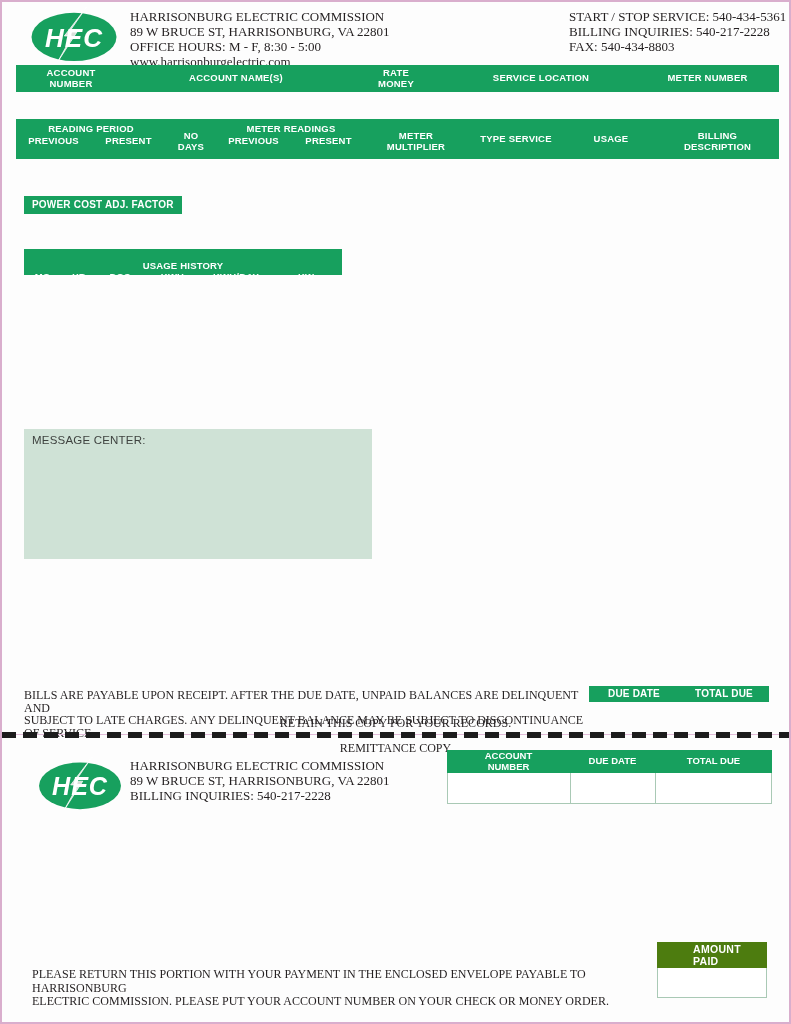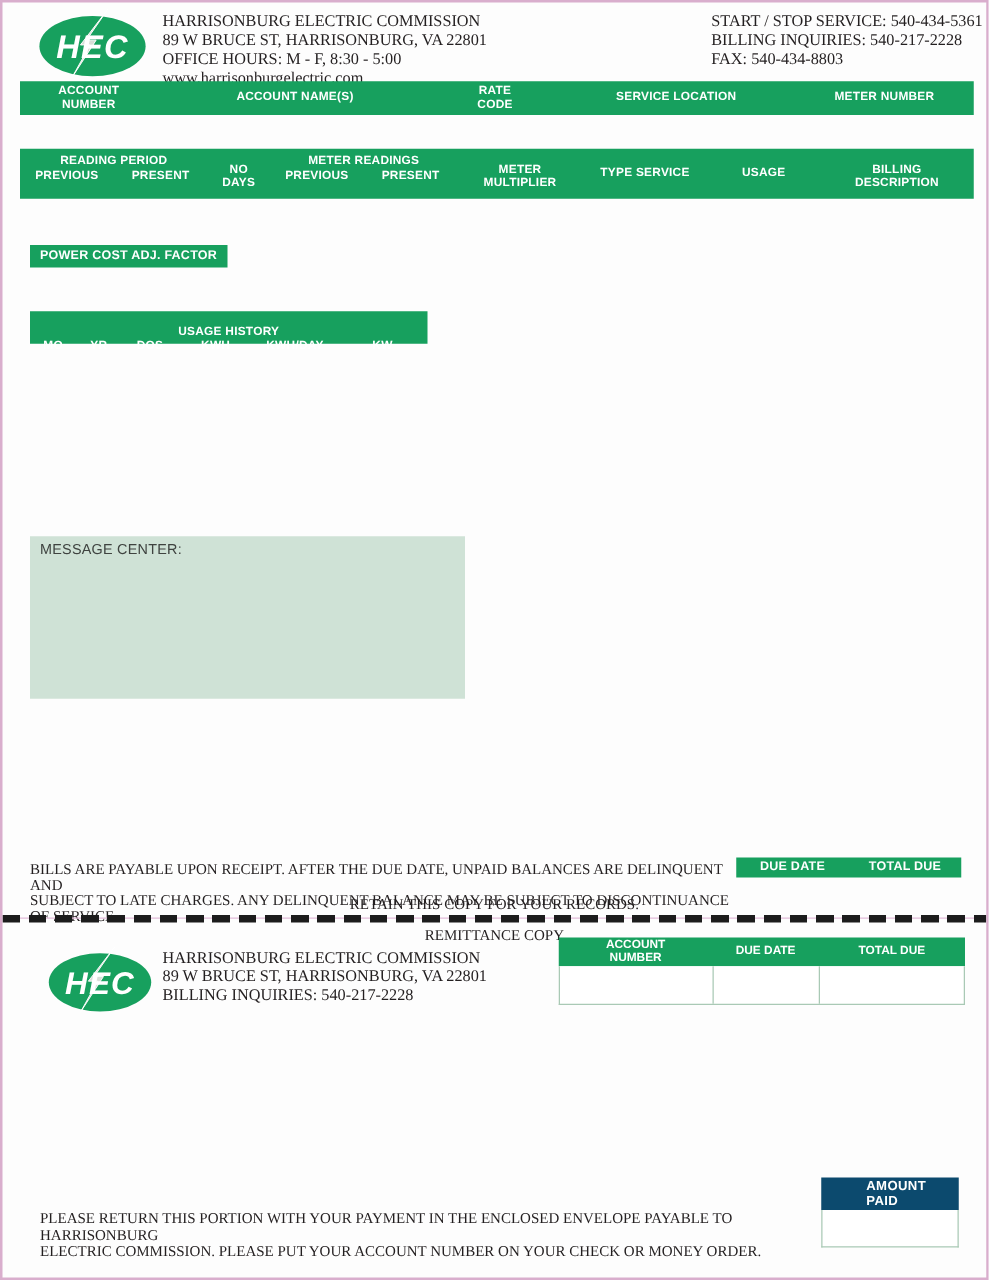--- a/index.html
+++ b/index.html
@@ -82,21 +82,21 @@
                 font-size:9.5px; line-height:10.5px; height:23px; align-items:center; }
   .remit-head .hc { display:flex; align-items:center; justify-content:center; text-align:center; height:100%; }
   .rc1 { width:123px; } .rc2 { width:85px; } .rc3 { width:117px; }
   .remit-body { display:flex; height:31px; background:#fff; border:1px solid #a9c9b5; border-top:none; }
   .remit-body .vc { height:100%; }
   .remit-body .vc:nth-child(-n+2){ border-right:1px solid #a9c9b5; }
   .remit-body .rc1 { width:123px; } .remit-body .rc2 { width:85px; } .remit-body .rc3 { width:115px; }
 
   
   .amount-box { position:absolute; left:655px; top:940px; width:110px; }
-  .amount-head { height:26px; background:#0c4a6e; color:#fff; font-weight:bold; font-size:10.5px;
+  .amount-head { height:26px; background:#4d7c0f; color:#fff; font-weight:bold; font-size:10.5px;
                  display:flex; align-items:center; justify-content:center; letter-spacing:.3px;padding-left:36px; }
   .amount-body { height:30px; background:#fff; border:1px solid #a9c9b5; border-top:none; }
 
   .bottom-text { position:absolute; left:30px; top:966px; width:600px; font-size:12px; line-height:13.5px; }
 </style>
 </head>
 <body>
 
 <div class="page">
 
@@ -119,21 +119,21 @@
     <div>START / STOP SERVICE: 540-434-5361</div>
     <div>BILLING INQUIRIES: 540-217-2228</div>
     <div>FAX: 540-434-8803</div>
   </div>
 
   <div class="gbar bar-account">
     <div class="col ca-num preline">ACCOUNT
 NUMBER</div>
     <div class="col ca-name">ACCOUNT NAME(S)</div>
     <div class="col ca-rate preline">RATE
-CODE</div>
+MONEY</div>
     <div class="col ca-loc">SERVICE LOCATION</div>
     <div class="col ca-meter">METER NUMBER</div>
   </div>
 
   <div class="gbar bar-readings">
     <div class="grp grp-rp">
       <div class="grp-label">READING PERIOD</div>
       <div class="subrow">
         <span>PREVIOUS</span>
         <span>PRESENT</span>

